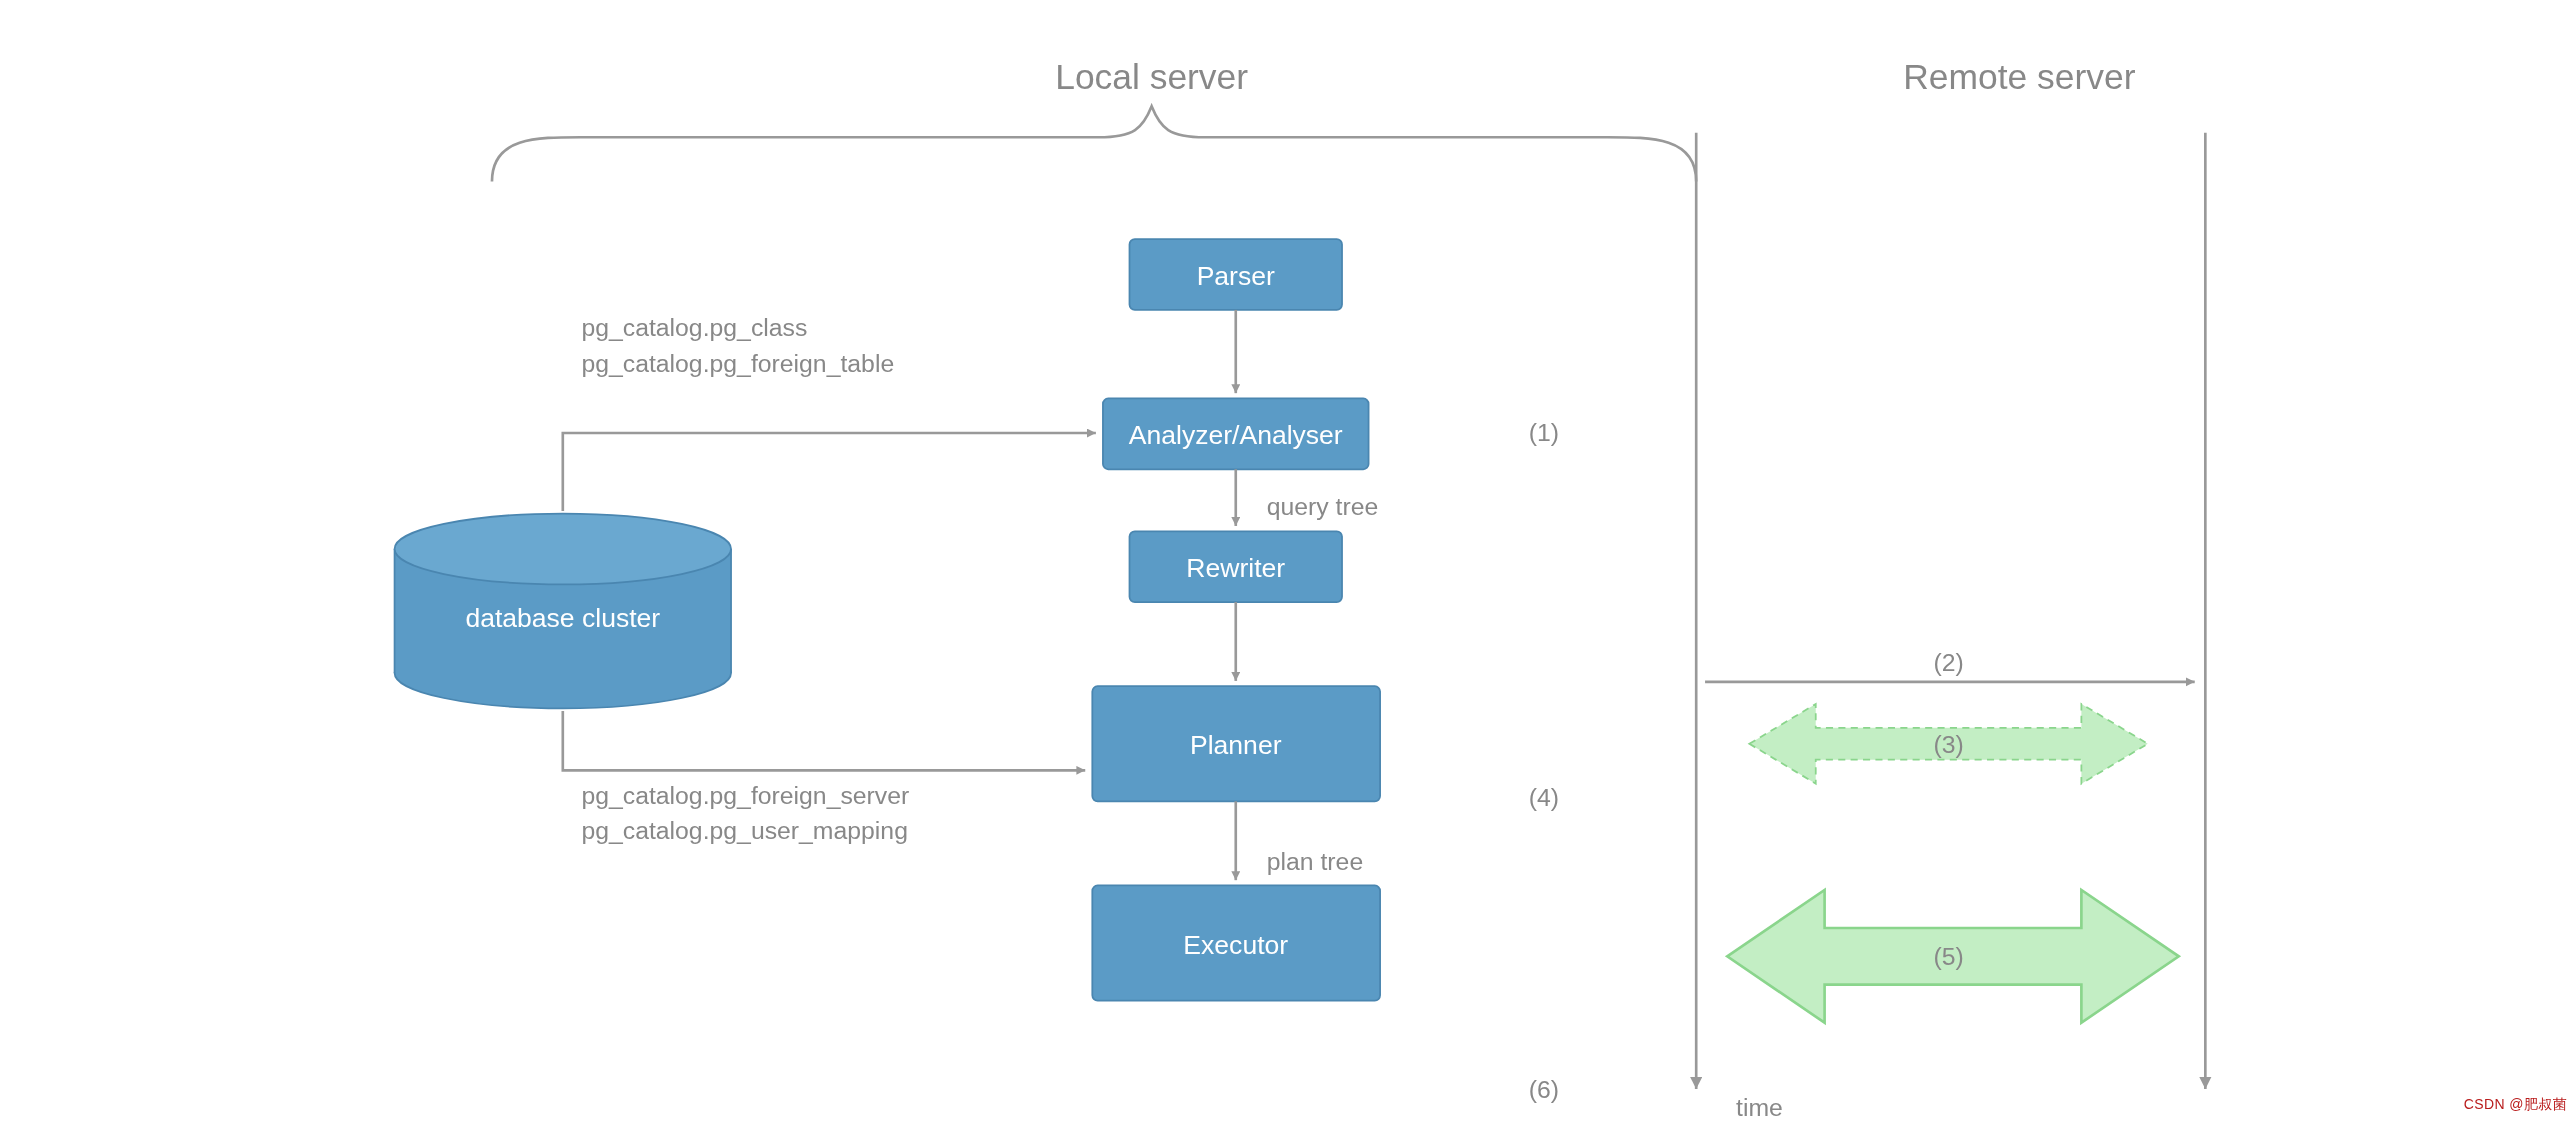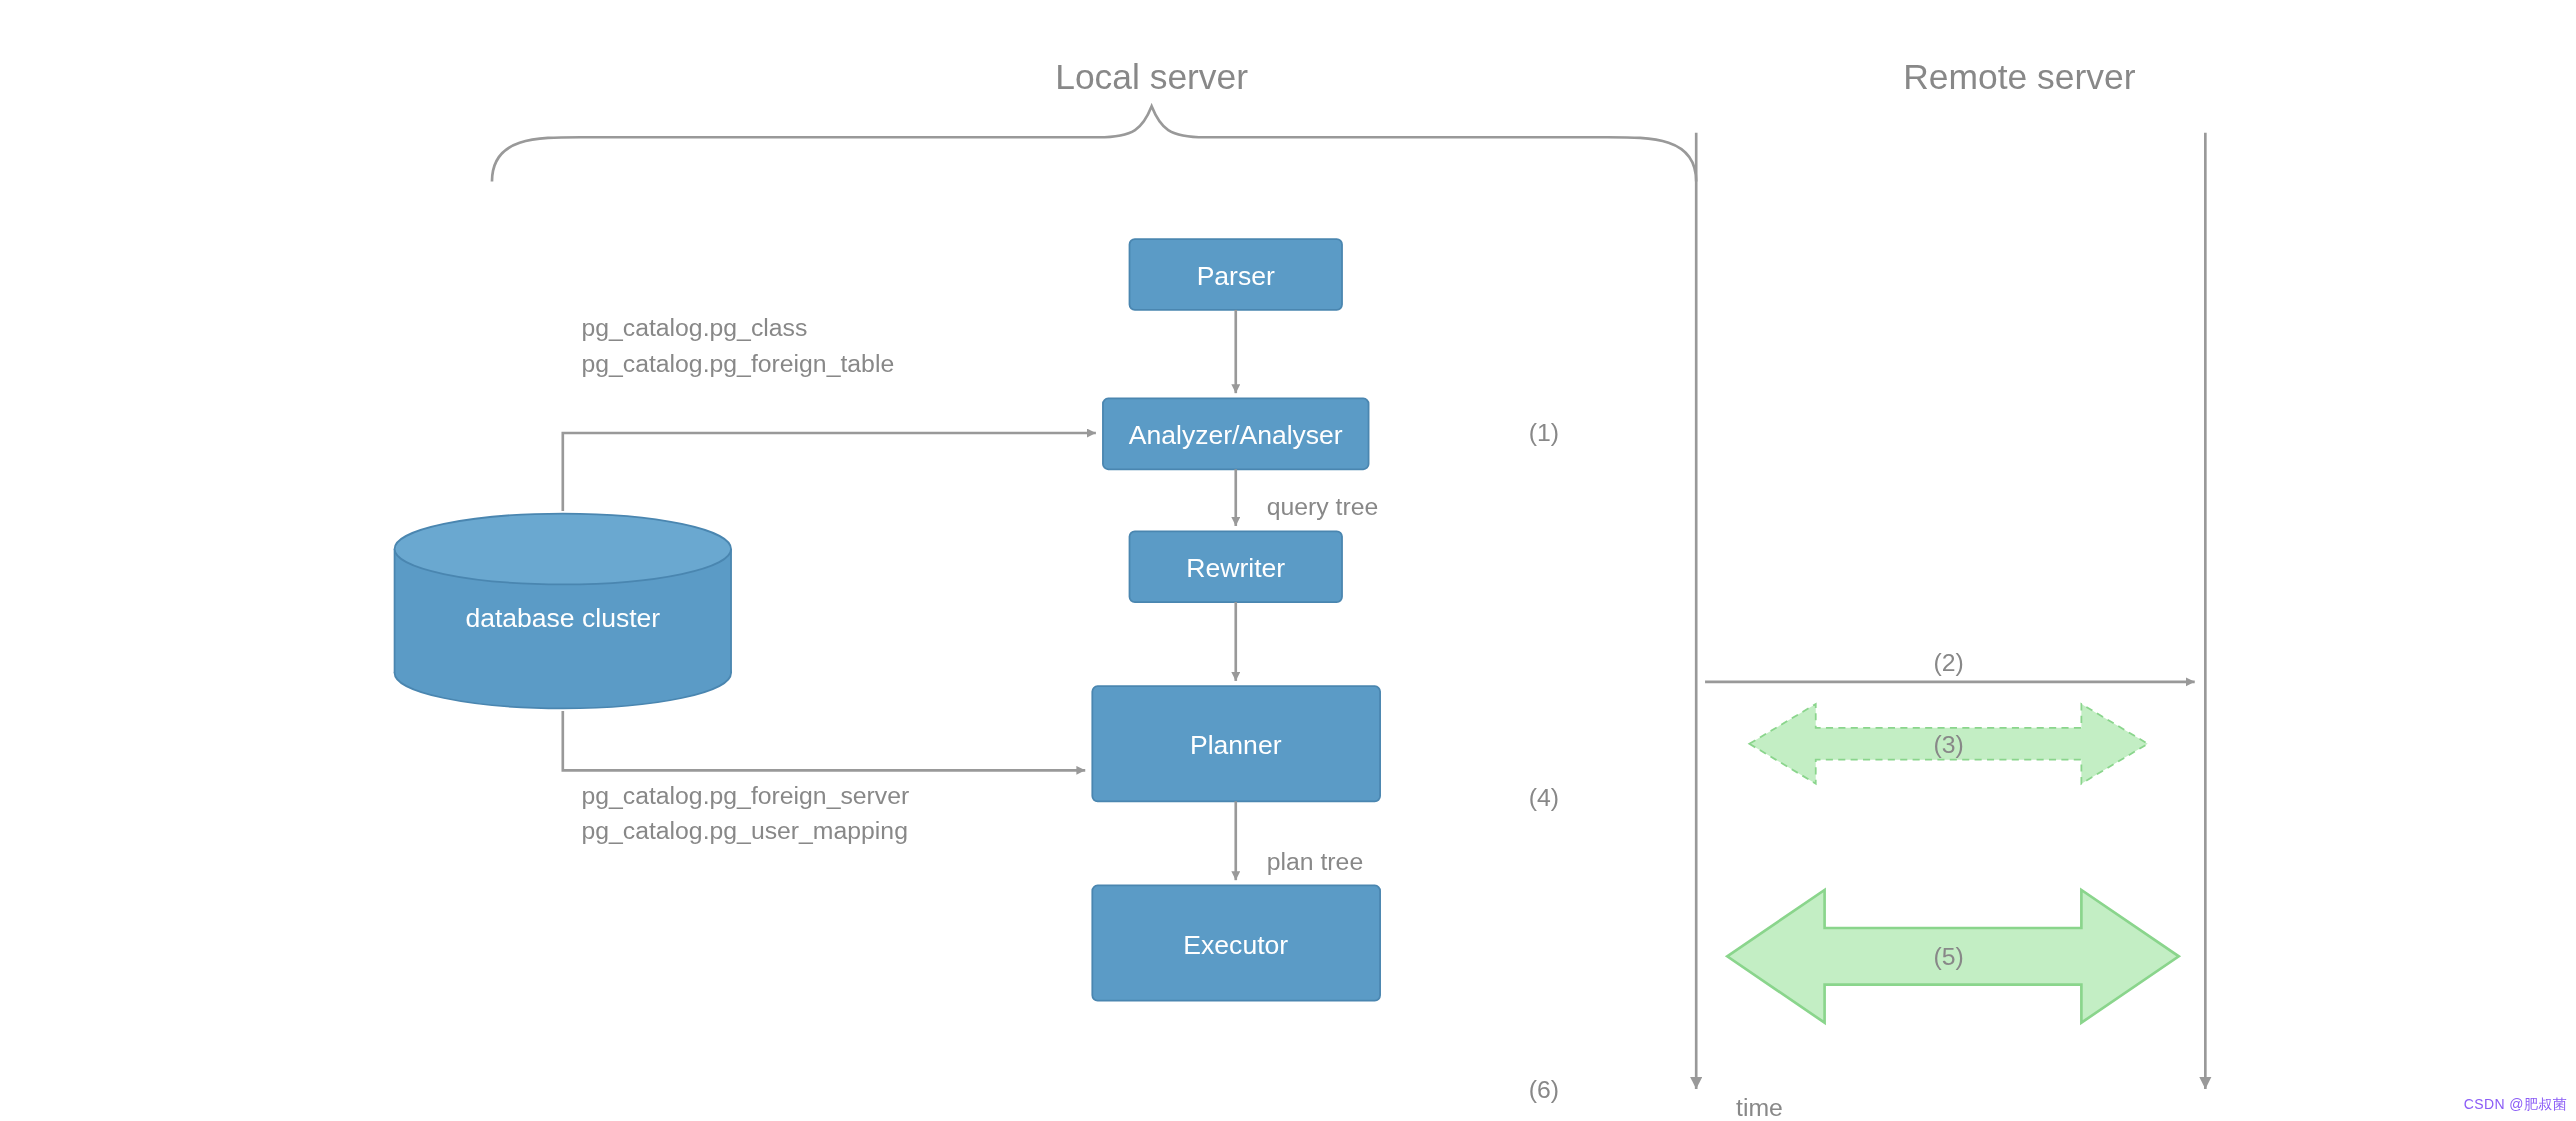--- a/index.html
+++ b/index.html
@@ -37,21 +37,21 @@
   .num {
     font-size: 28px;
     fill: #888888;
   }
   .watermark {
     position: absolute;
     right: 8.9px;
     bottom: 7px;
     font-family: sans-serif;
     font-size: 14px;
-    color: #8b5cf6;
+    color: #b91c1c;
     letter-spacing: 0.4px;
   }
 </style>
 </head>
 <body>
 
 <svg width="2576" height="1121" viewBox="0 0 2908 1266">
 
   <defs>
     <marker id="arrowhead" markerWidth="12" markerHeight="12" refX="10" refY="5" orient="auto" markerUnits="userSpaceOnUse">

